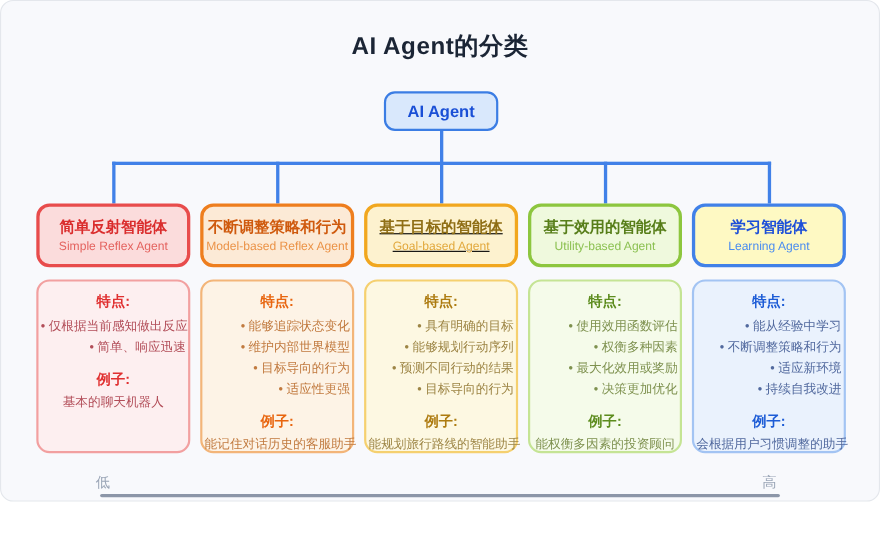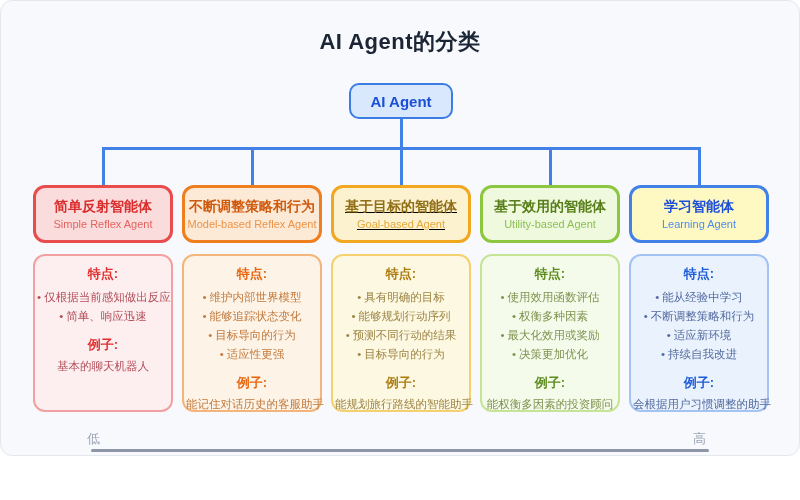--- a/index.html
+++ b/index.html
@@ -50,21 +50,21 @@
   .card {
     margin-top: 11px;
     width: 140px; height: 158px;
     border-radius: 12px;
     border-style: solid; border-width: 2px;
     text-align: center;
     padding: 9px 2px 6px 2px;
   }
   .card-head { font-size: 13px; font-weight: bold; margin-bottom: 5px; }
   .card-head.ex { margin-top: 10px; margin-bottom: 4px; }
-  .bullet { font-size: 11.5px; line-height: 19px; white-space: nowrap; }
+  .bullet { font-size: 11.5px; line-height: 19px; white-space: nowrap; text-align: right; }
   .bullet::before { content: "• "; }
   .example { font-size: 11.5px; line-height: 16px; white-space: nowrap; }
   
   .c0 .hdr { border-color: #e84c4c; background: #fbdcdc; }
   .c0 .hdr-title { color: #da2d2d; } .c0 .hdr-sub { color: #e4635f; }
   .c0 .card { border-color: #f2a0a0; background: #fdeff0; }
   .c0 .card-head { color: #e03030; } .c0 .bullet, .c0 .example { color: #b24d58; }
 
   .c1 .hdr { border-color: #ee7e1e; background: #fcead6; }
   .c1 .hdr-title { color: #cf5a0e; } .c1 .hdr-sub { color: #eb9348; }
@@ -129,22 +129,22 @@
     </div>
   </div>
 
   <div class="col c1" style="left:181px;">
     <div class="hdr">
       <div class="hdr-title">不断调整策略和行为</div>
       <div class="hdr-sub">Model-based Reflex Agent</div>
     </div>
     <div class="card">
       <div class="card-head">特点:</div>
+      <div class="bullet">能够追踪状态变化</div>
       <div class="bullet">维护内部世界模型</div>
-      <div class="bullet">能够追踪状态变化</div>
       <div class="bullet">目标导向的行为</div>
       <div class="bullet">适应性更强</div>
       <div class="card-head ex">例子:</div>
       <div class="example">能记住对话历史的客服助手</div>
     </div>
   </div>
 
   <div class="col c2" style="left:330px;">
     <div class="hdr">
       <div class="hdr-title">基于目标的智能体</div>

